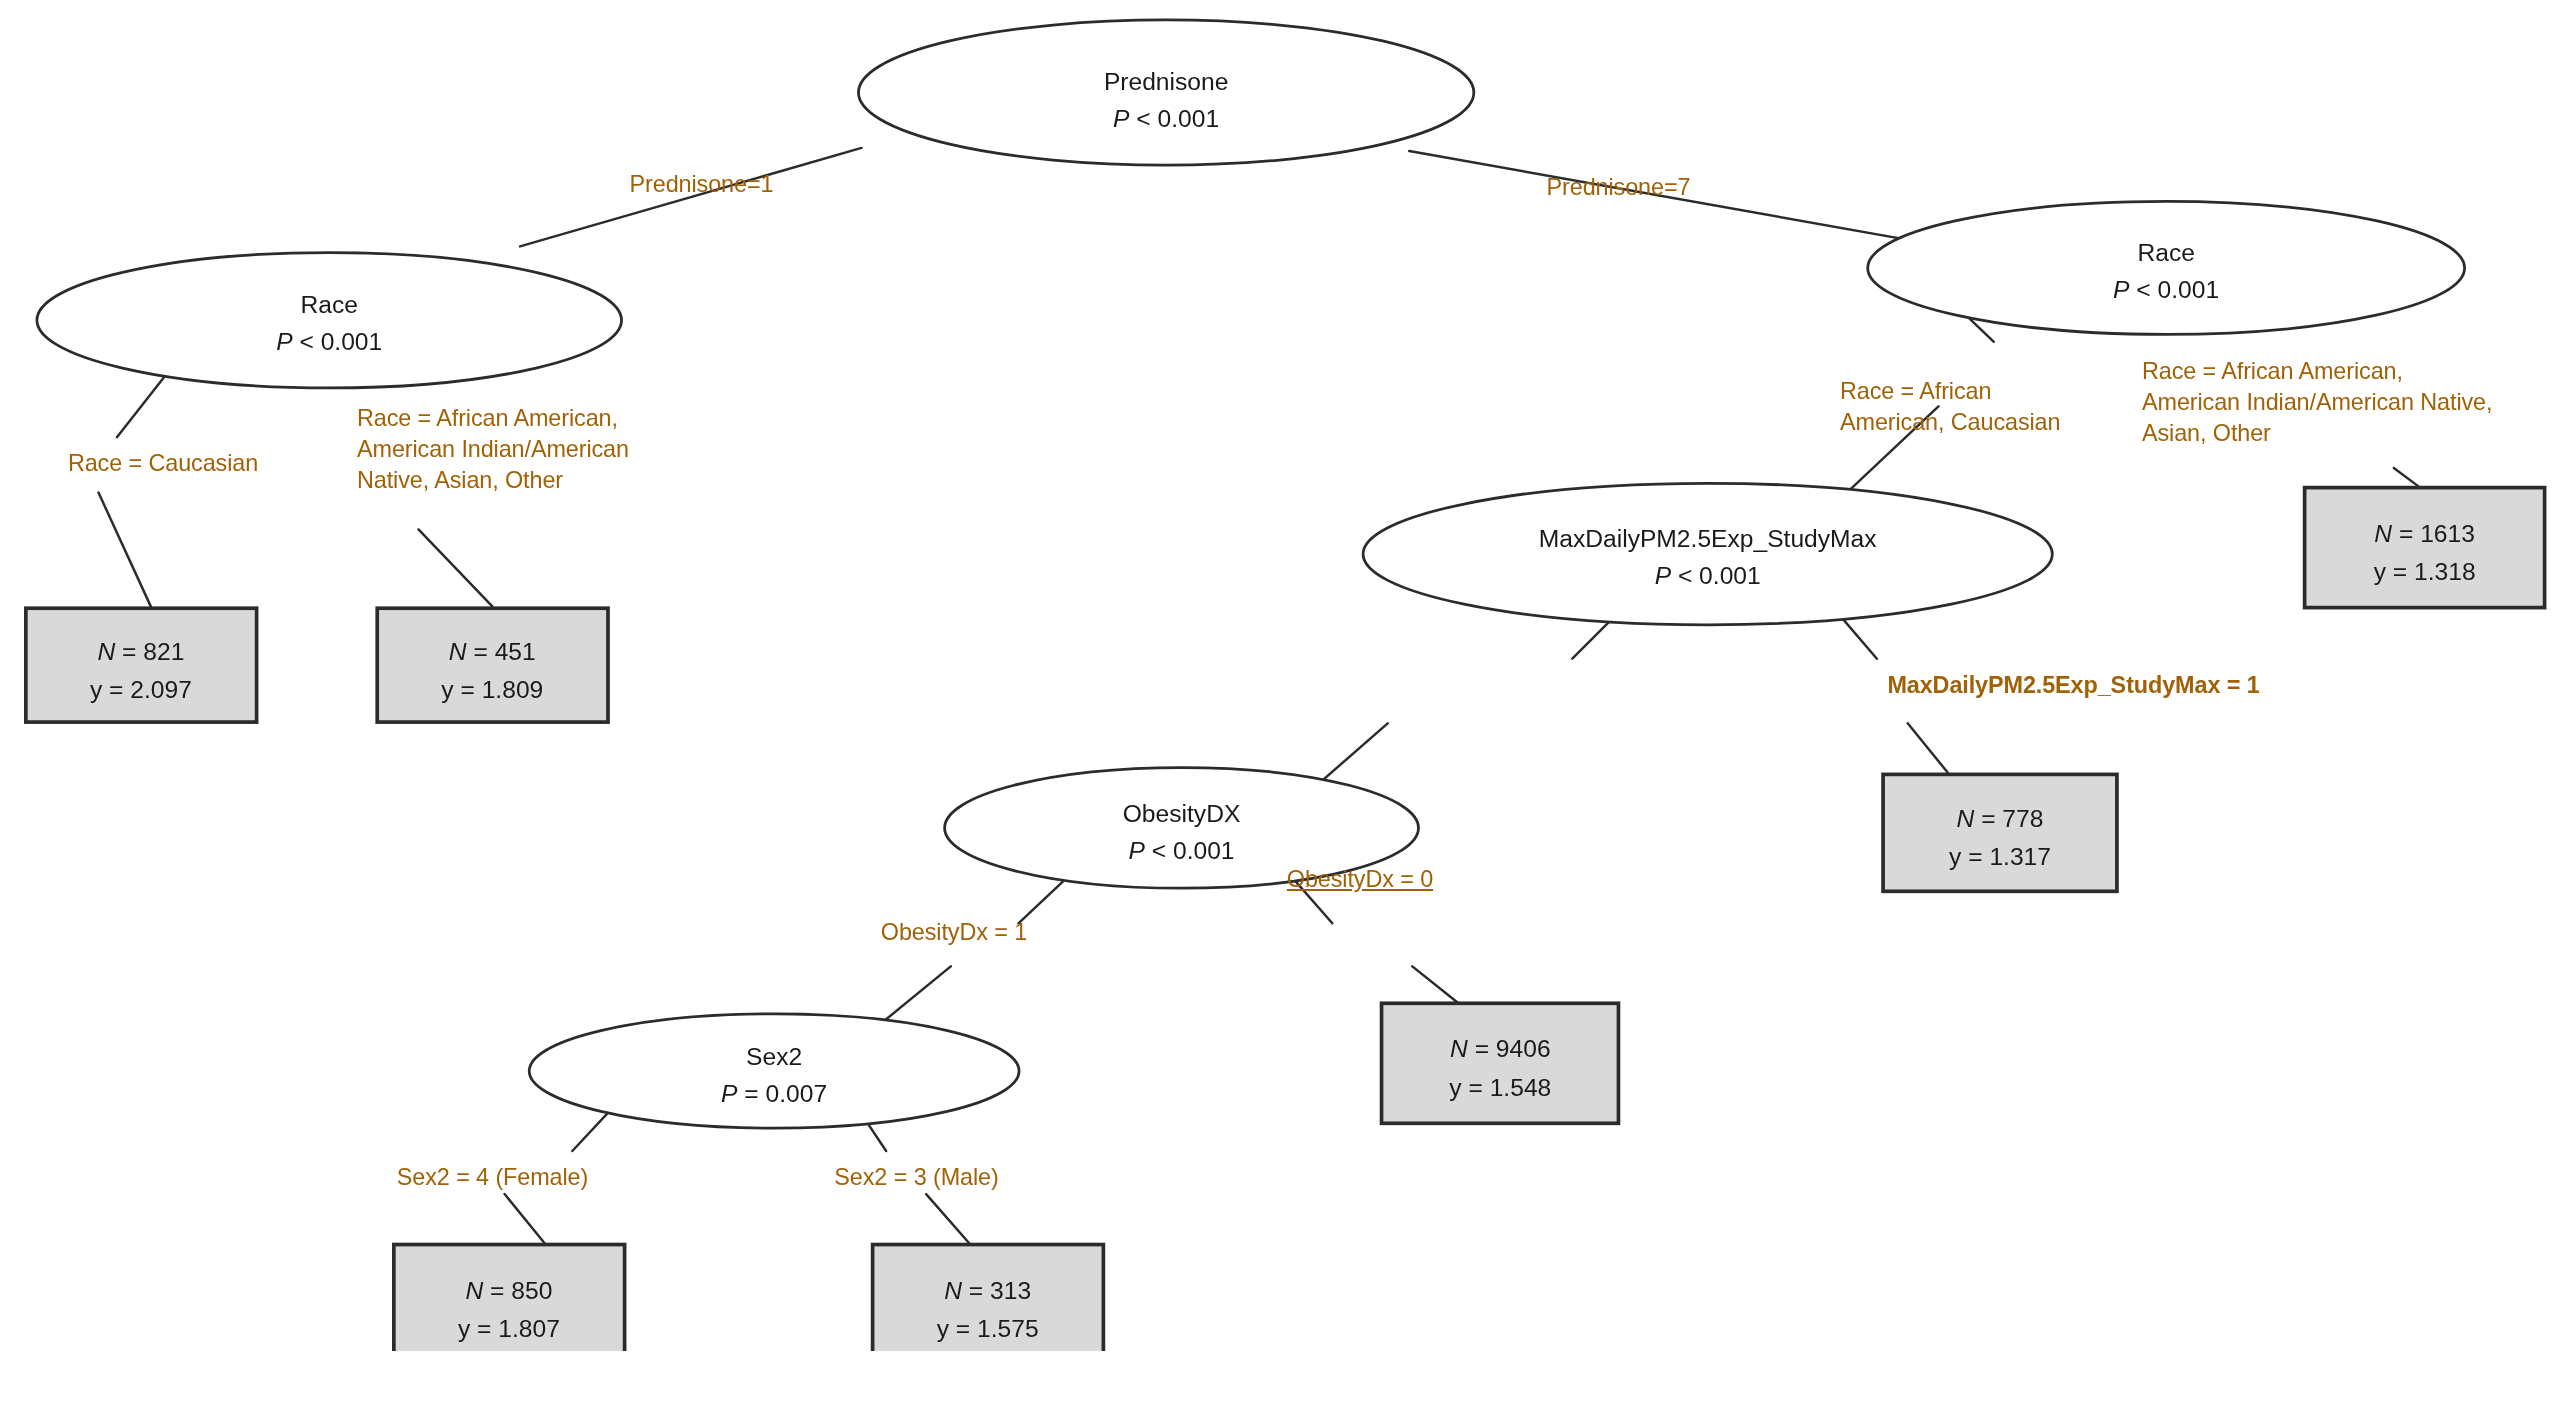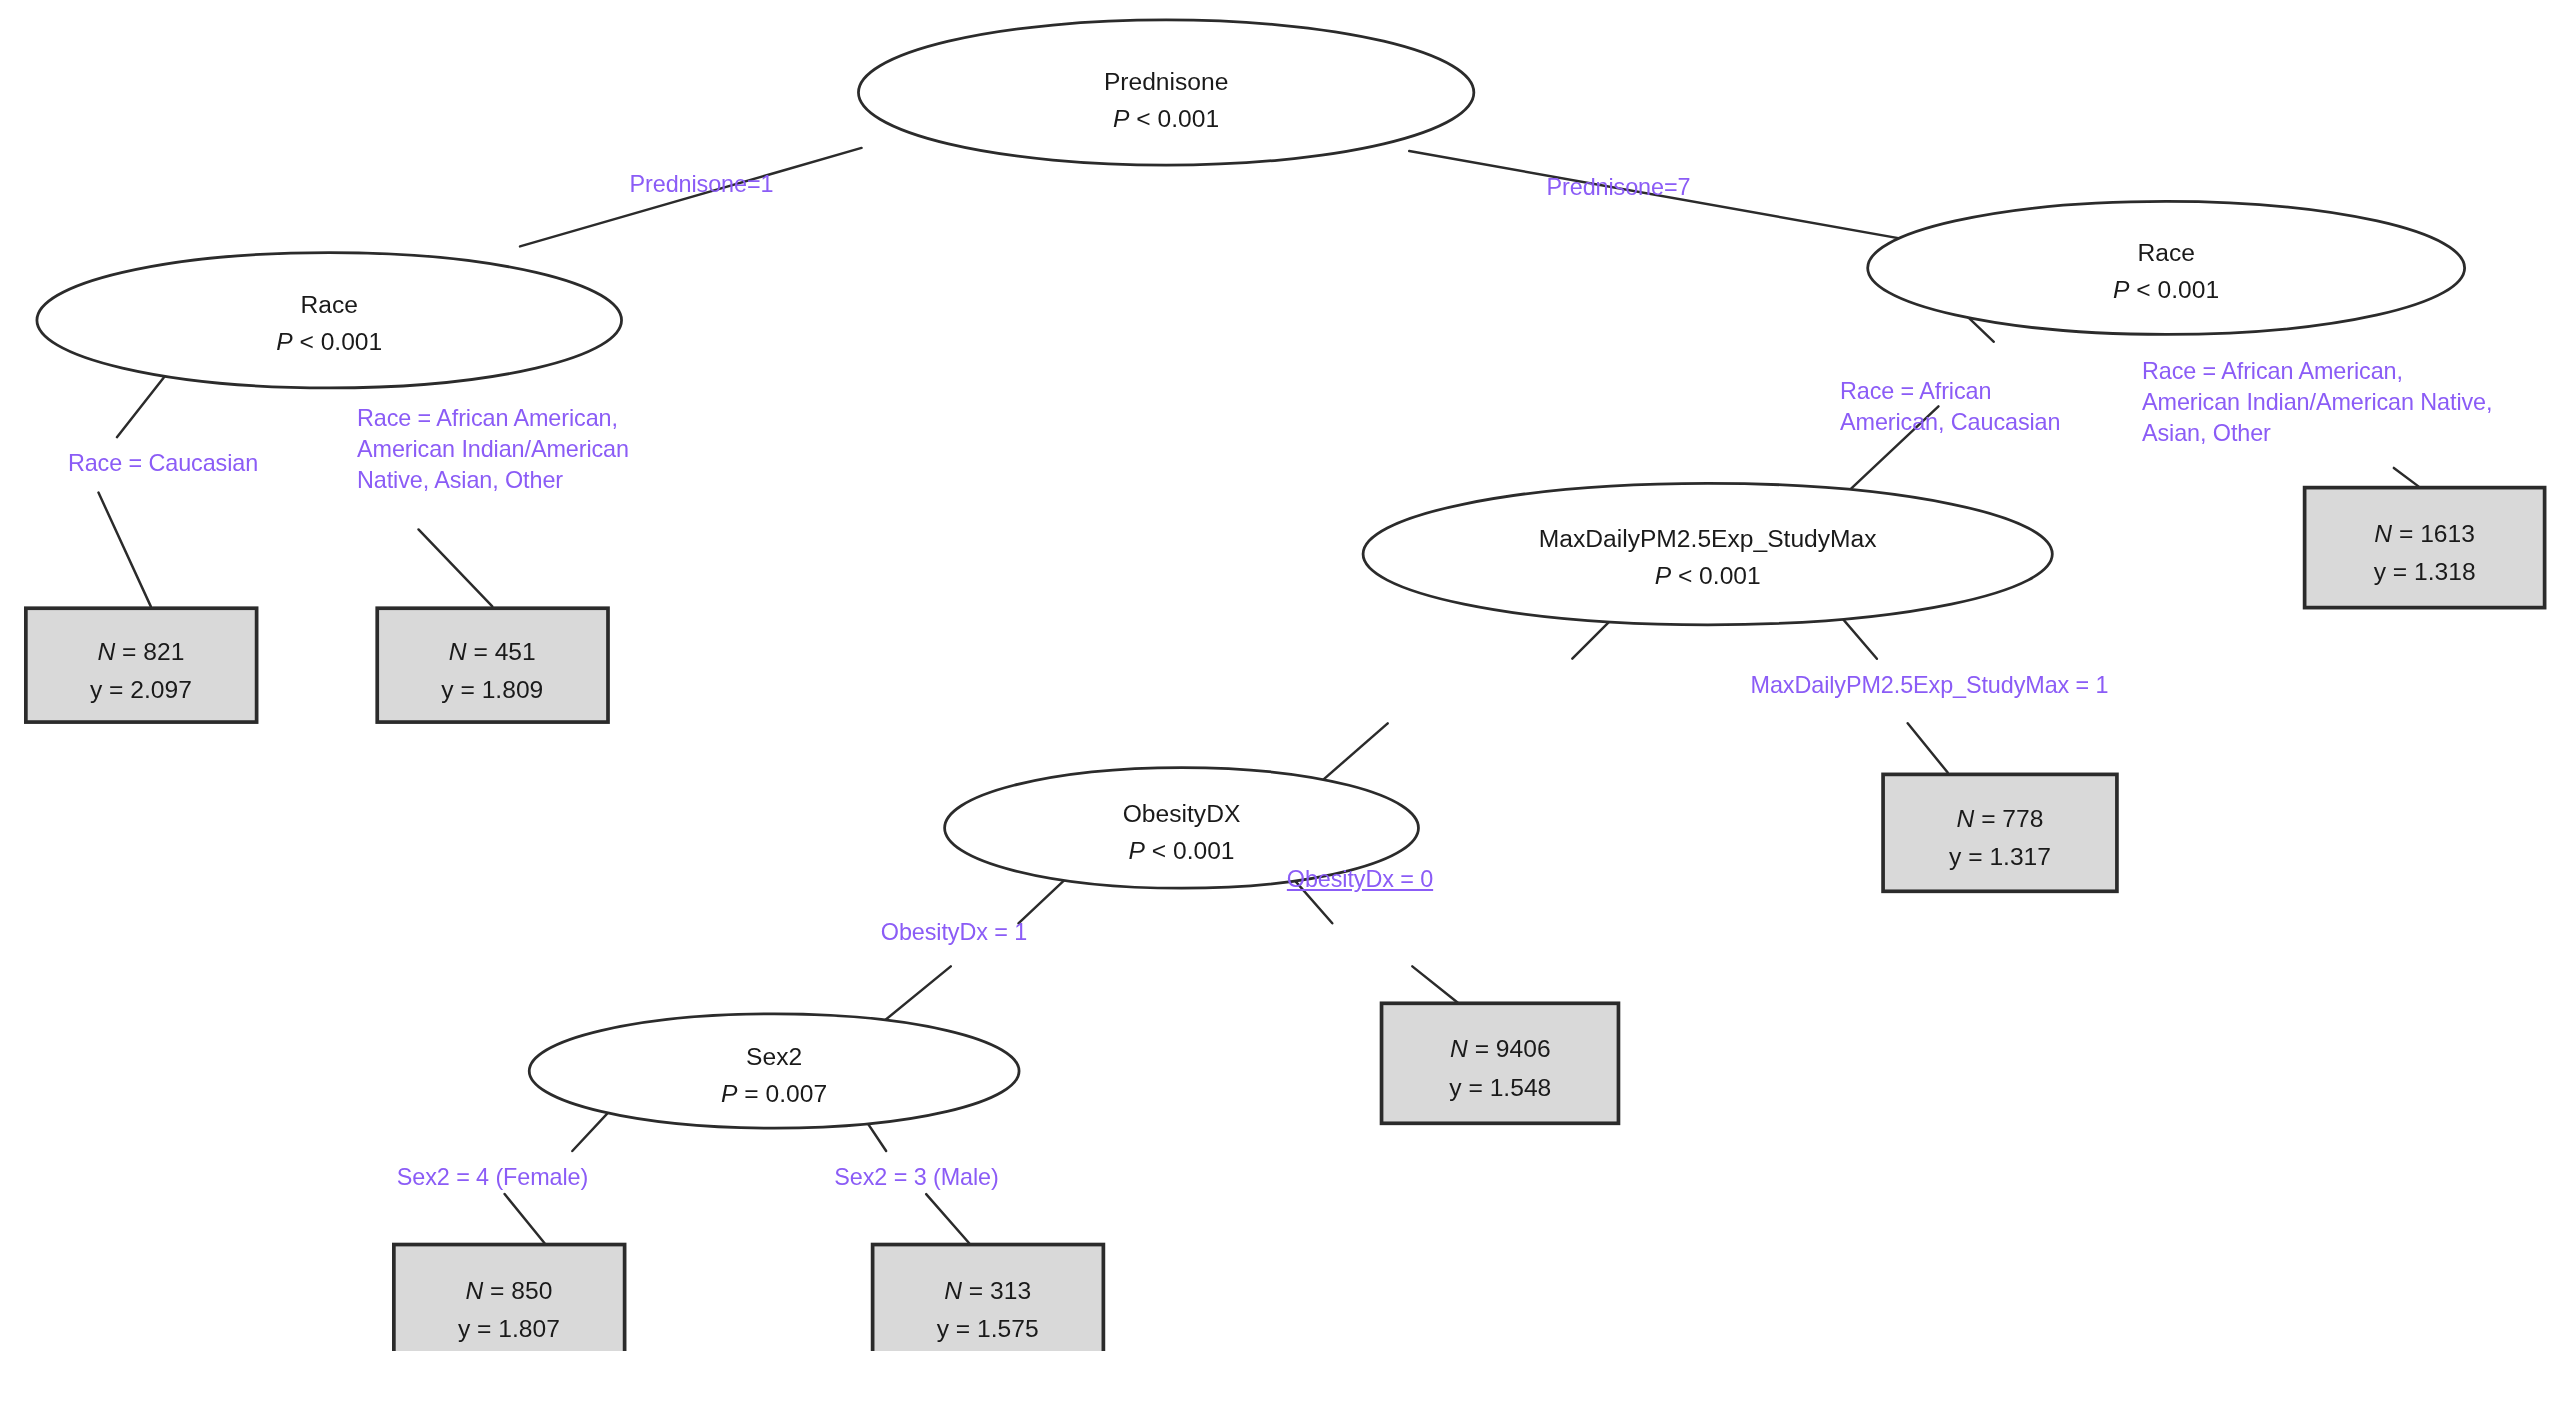--- a/index.html
+++ b/index.html
@@ -63,21 +63,21 @@
     text-anchor: middle;
   }
   .leaf-text .nital {
     font-style: italic;
   }
   .edge-label {
     position: absolute;
     font-family: "Liberation Sans", sans-serif;
     font-size: 23.4px;
     line-height: 1.33;
-    color: #8b5cf6;
+    color: #a16207;
     white-space: pre-line;
     letter-spacing: -0.1px;
   }
   .edge-label.center { text-align: center; }
   .edge-label.left { text-align: left; }
 </style>
 </head>
 <body>
 
 <div id="diagram-root">
@@ -238,21 +238,21 @@
 Native, Asian, Other</div>
 
   <div class="edge-label left" style="left:1840px; top:376px; width:283px;">Race = African
 American, Caucasian</div>
 
   <div class="edge-label left" style="left:2142px; top:356px; width:431px;">Race = African American,
 American Indian/American Native,
 Asian, Other</div>
 
 
-  <div class="edge-label center" style="left:1708px; top:670px; width:443px;">MaxDailyPM2.5Exp_StudyMax = 1</div>
+  <div class="edge-label center" style="left:1852px; top:670px; width:443px;font-weight:bold;">MaxDailyPM2.5Exp_StudyMax = 1</div>
 
   <div class="edge-label center" style="left:825px; top:917px; width:258px;">ObesityDx = 1</div>
 
   <div class="edge-label center" style="left:1231px; top:864px; width:258px;text-decoration:underline;">ObesityDx = 0</div>
 
   <div class="edge-label center" style="left:345px; top:1162px; width:295px;">Sex2 = 4 (Female)</div>
 
   <div class="edge-label center" style="left:769px; top:1162px; width:295px;">Sex2 = 3 (Male)</div>
 
 </div>

